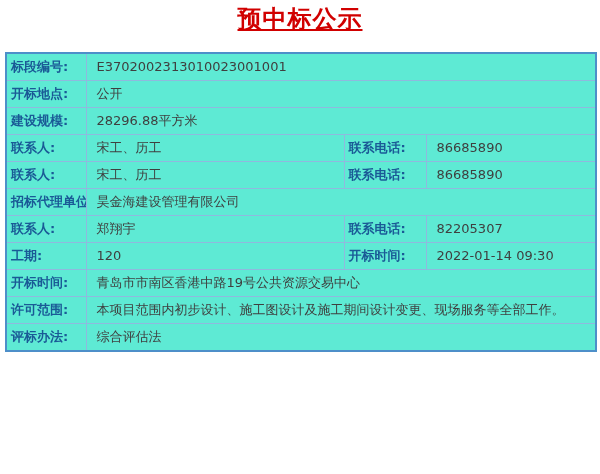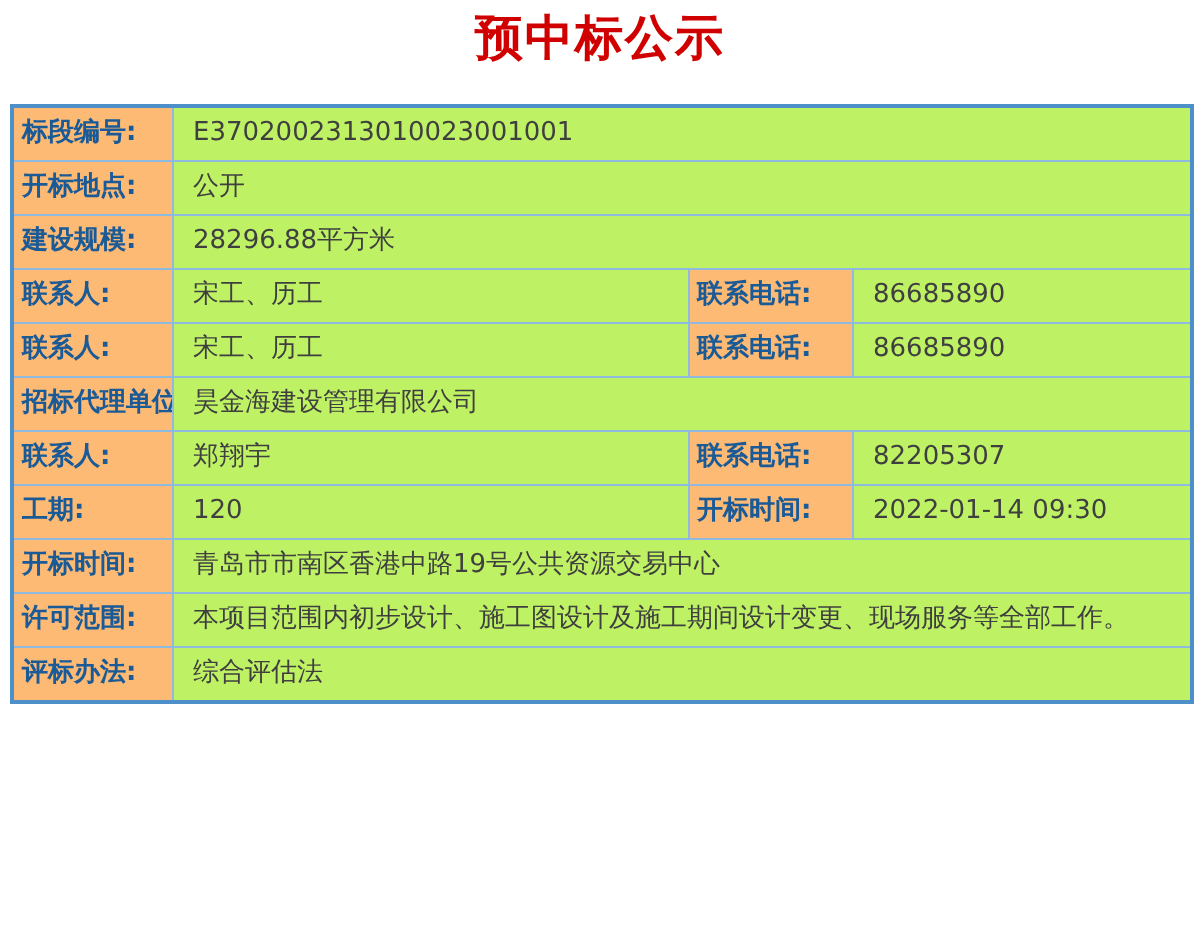--- a/index.html
+++ b/index.html
@@ -21,44 +21,45 @@
     position: absolute;
     top: 4px;
     left: 0;
     width: 600px;
     text-align: center;
     color: #d10000;
     font-size: 24px;
     font-weight: bold;
     letter-spacing: 1px;
     line-height: 30px;
+    text-decoration: underline;
   }
   table.announcement {
     position: absolute;
     left: 5px;
     top: 52px;
     width: 590px;
     border-collapse: collapse;
     table-layout: fixed;
     border: 2px solid #4d8fc9;
   }
   table.announcement td {
     border: 1px solid #8fb9de;
     height: 26px;
     font-size: 13px;
     line-height: 26px;
     padding: 0 6px 0 10px;
     color: #3f3f3f;
     vertical-align: middle;
     overflow: hidden;
     white-space: nowrap;
-    background: #bef264;
+    background: #5eead4;
   }
   table.announcement td.label {
-    background: #fdba74;
+    background: #5eead4;
     color: #1a5a96;
     font-weight: bold;
     padding-left: 4px;
   }
   col.c1 { width: 80px; }
   col.c2 { width: 258px; }
   col.c3 { width: 82px; }
   col.c4 { width: 170px; }
 </style>
 </head>

